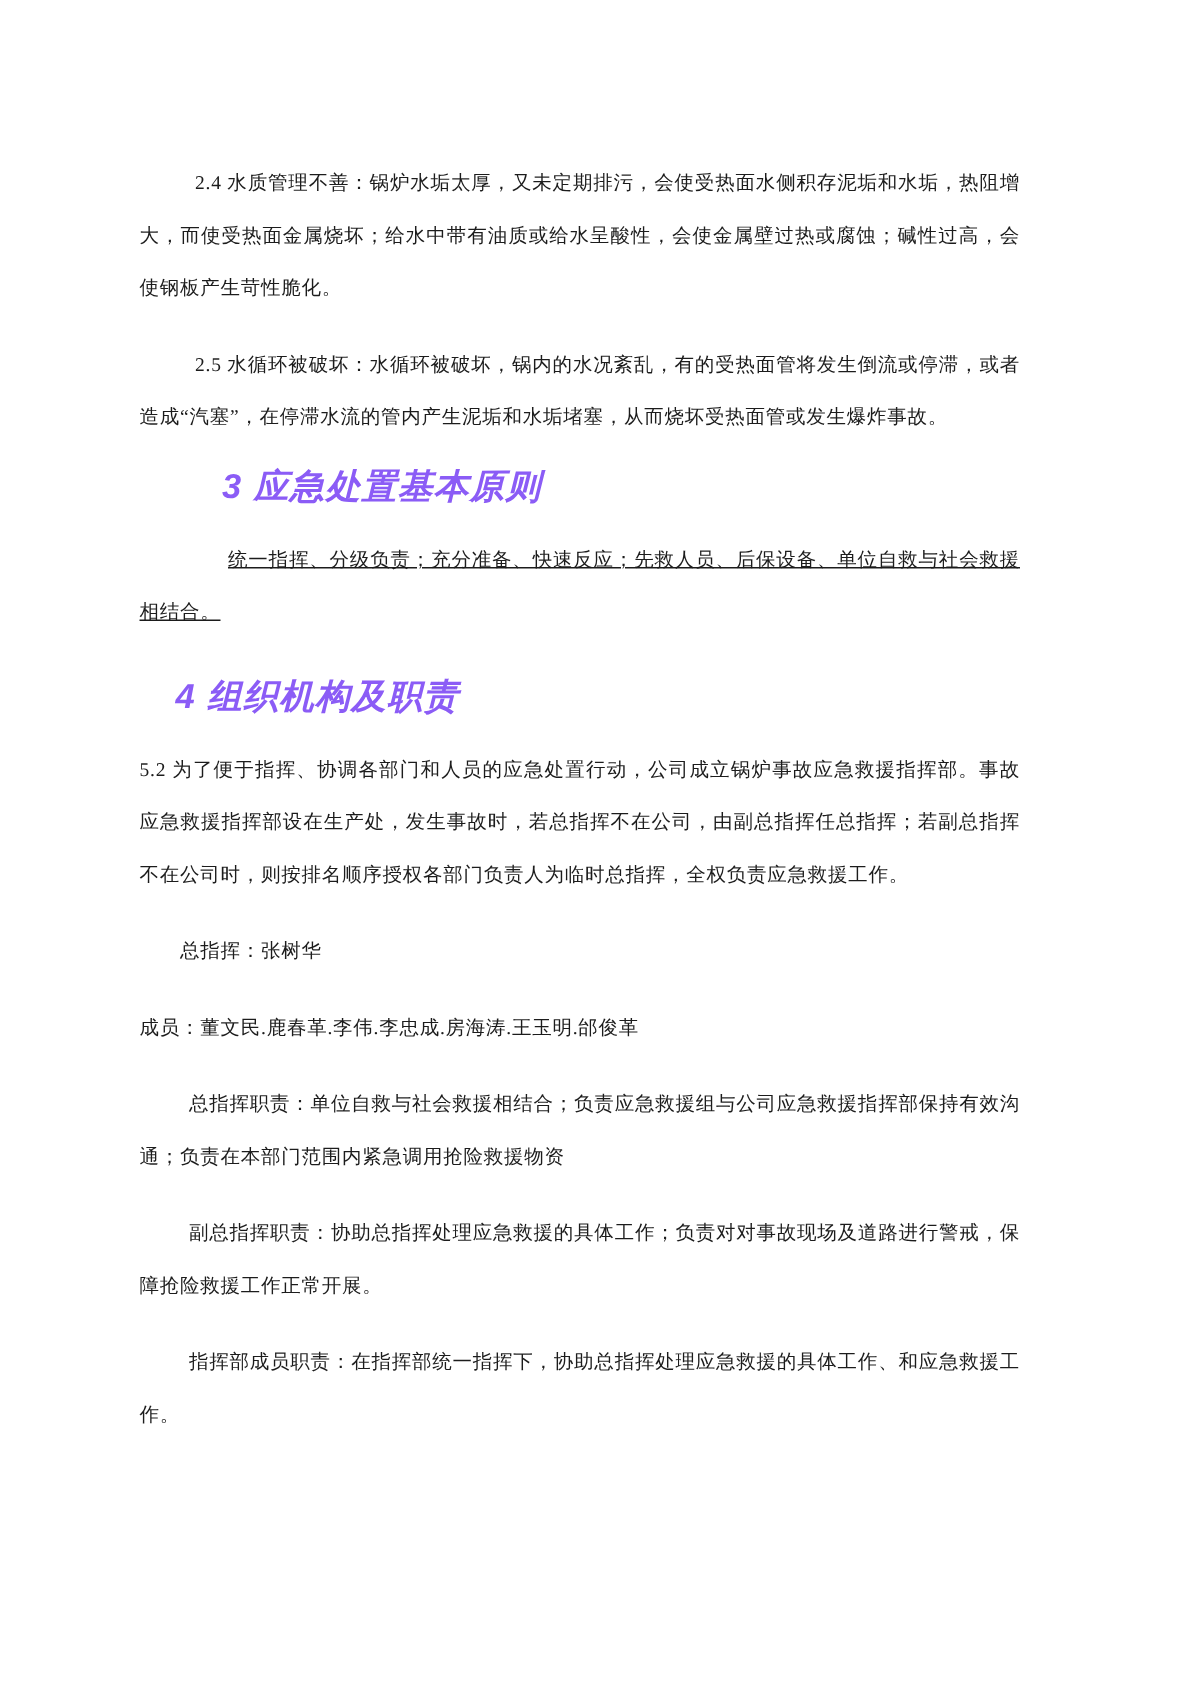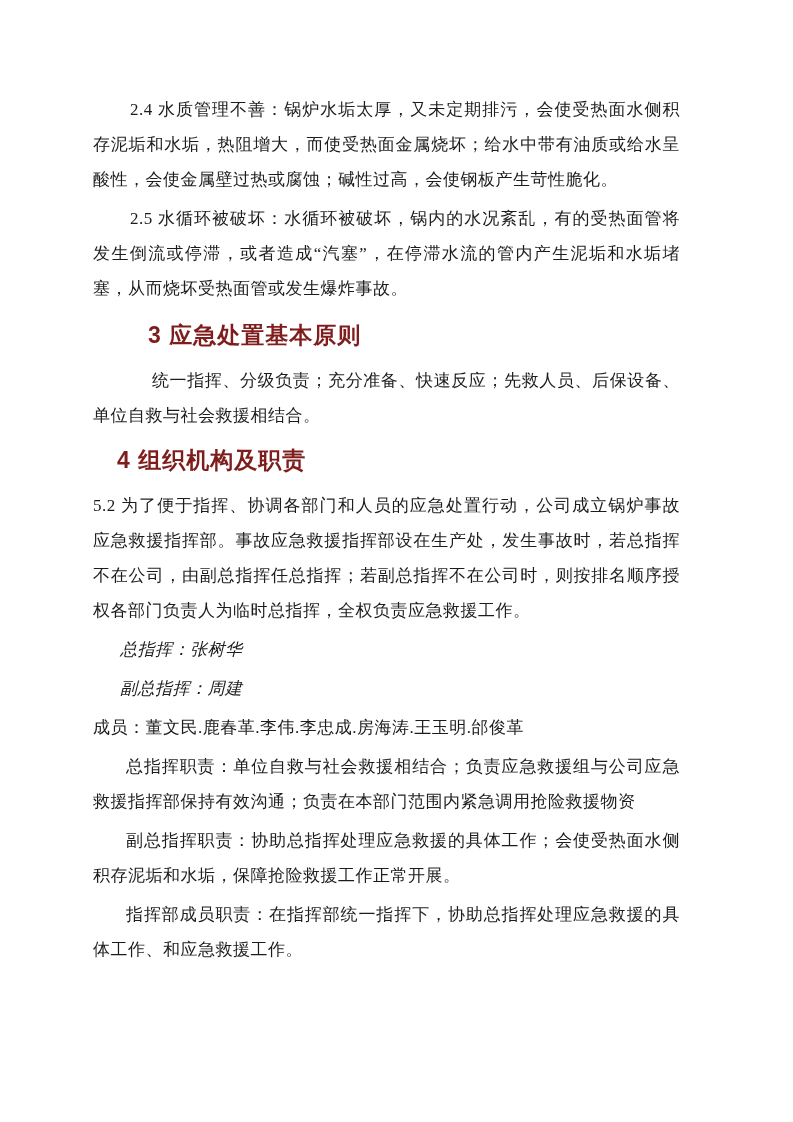--- a/index.html
+++ b/index.html
@@ -10,63 +10,63 @@
     overflow:hidden;
     font-family:"Liberation Serif","DejaVu Serif",serif;
     color:#1c1c1c;
   }
   .content{
     position:absolute;
     left:93px;top:88px;
     width:587px;
   }
   .content p{
-    margin:4px 0 3px 0;
-    font-size:17px;
+    margin:16px 0 3px 0;
+    font-size:13px;
     line-height:35px;
     text-align:justify;
     text-justify:inter-ideograph;
     letter-spacing:0.5px;
     word-break:break-all;
   }
   .ind2{text-indent:37px;}          
-  .ind3{text-indent:59px;}          
+  .ind3{text-indent:59px;text-decoration:underline;}          
   .sec4{margin-left:23px;}          
-  .leader{margin-left:23px;text-indent:27px;font-style:italic;}  
+  .leader{margin-left:23px;text-indent:27px;}  
   .members{margin-left:1px;}        
   .duty{margin-left:10px;text-indent:33px;}    
   .heading{
     font-family:"Liberation Sans","DejaVu Sans",sans-serif;
     font-size:23px;
     font-weight:bold;
     line-height:30px;
     margin:14px 0 13px 0;
-    color:#7f1d1d;
+    color:#8b5cf6;
     letter-spacing:1px;
+    font-style:italic;
   }
   .h3x{margin-left:55px;}
-  .h4x{margin-left:24px;margin-top:12px;}
+  .h4x{margin-left:24px;margin-top:24px;}
 </style>
 </head>
 <body>
 
 <div class="page">
   <div class="content">
 
     <p class="ind2">2.4 水质管理不善：锅炉水垢太厚，又未定期排污，会使受热面水侧积存泥垢和水垢，热阻增大，而使受热面金属烧坏；给水中带有油质或给水呈酸性，会使金属壁过热或腐蚀；碱性过高，会使钢板产生苛性脆化。</p>
     <p class="ind2">2.5 水循环被破坏：水循环被破坏，锅内的水况紊乱，有的受热面管将发生倒流或停滞，或者造成“汽塞”，在停滞水流的管内产生泥垢和水垢堵塞，从而烧坏受热面管或发生爆炸事故。</p>
 
     <div class="heading h3x">3 应急处置基本原则</div>
 
     <p class="ind3">统一指挥、分级负责；充分准备、快速反应；先救人员、后保设备、单位自救与社会救援相结合。</p>
 
     <div class="heading h4x">4 组织机构及职责</div>
 
     <p class="sec4">5.2 为了便于指挥、协调各部门和人员的应急处置行动，公司成立锅炉事故应急救援指挥部。事故应急救援指挥部设在生产处，发生事故时，若总指挥不在公司，由副总指挥任总指挥；若副总指挥不在公司时，则按排名顺序授权各部门负责人为临时总指挥，全权负责应急救援工作。</p>
     <p class="leader">总指挥：张树华</p>
-    <p class="leader">副总指挥：周建</p>
     <p class="members">成员：董文民.鹿春革.李伟.李忠成.房海涛.王玉明.邰俊革</p>
     <p class="duty">总指挥职责：单位自救与社会救援相结合；负责应急救援组与公司应急救援指挥部保持有效沟通；负责在本部门范围内紧急调用抢险救援物资</p>
-    <p class="duty">副总指挥职责：协助总指挥处理应急救援的具体工作；会使受热面水侧积存泥垢和水垢，保障抢险救援工作正常开展。</p>
+    <p class="duty">副总指挥职责：协助总指挥处理应急救援的具体工作；负责对对事故现场及道路进行警戒，保障抢险救援工作正常开展。</p>
     <p class="duty">指挥部成员职责：在指挥部统一指挥下，协助总指挥处理应急救援的具体工作、和应急救援工作。</p>
 
   </div>
 </div>
 
 </body></html>

